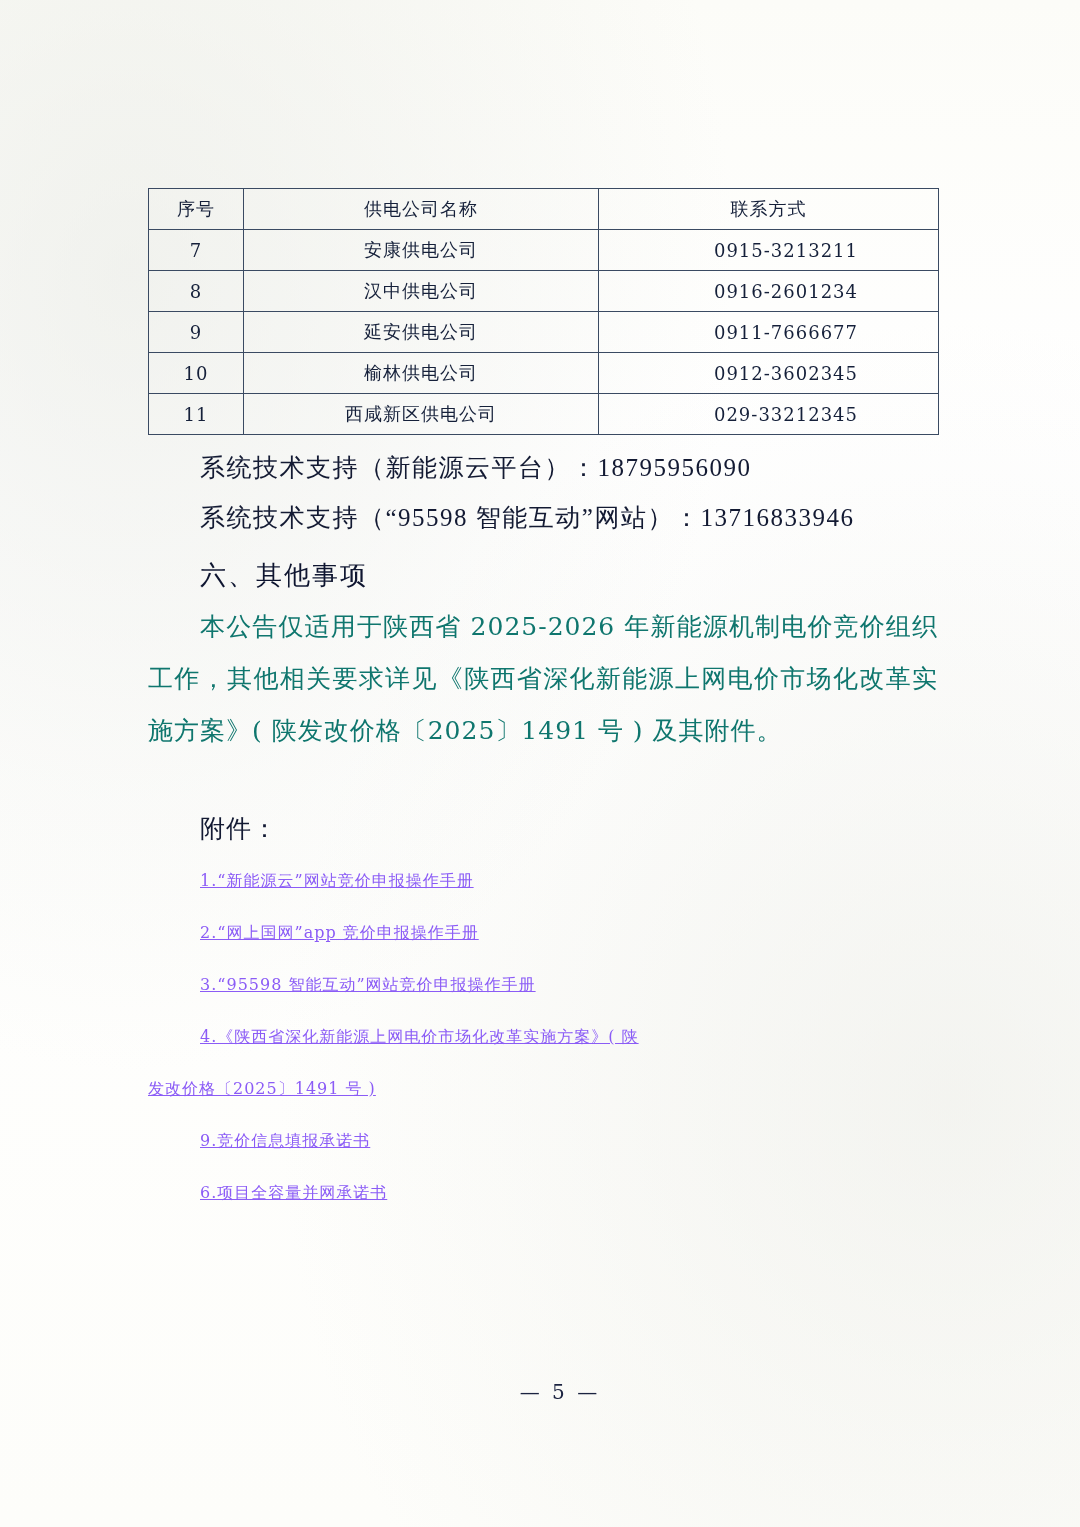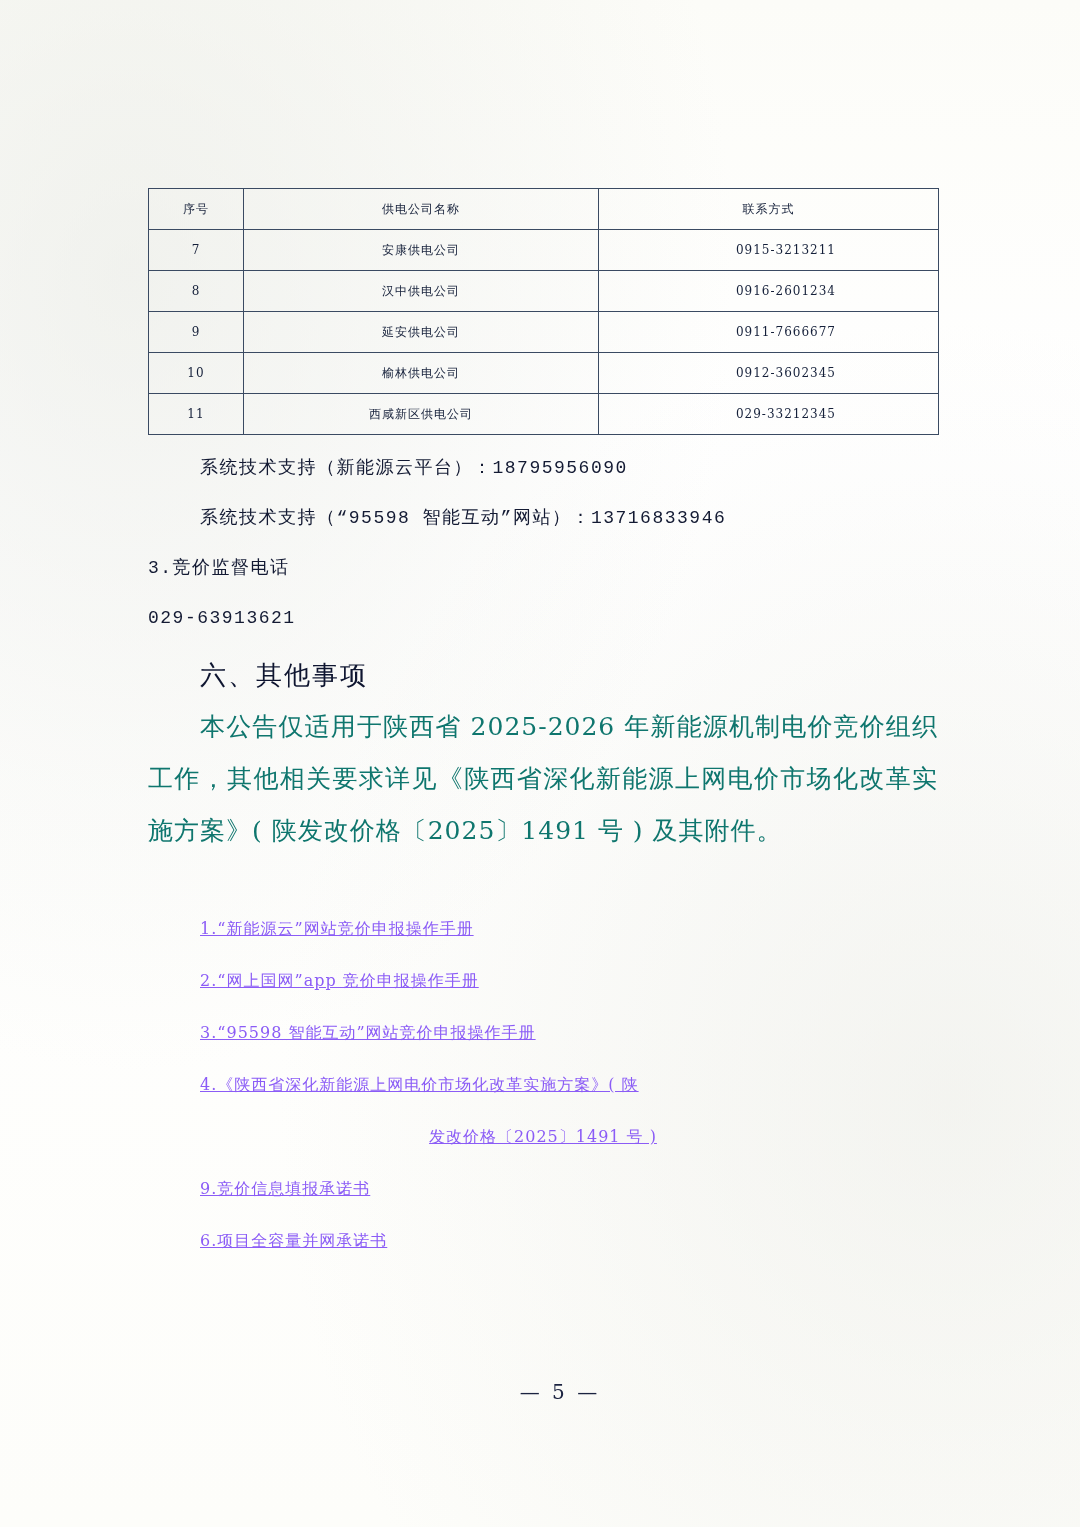--- a/index.html
+++ b/index.html
@@ -45,38 +45,38 @@
     border-collapse: collapse;
     width: 790px;
     margin-top: 188px;
     table-layout: fixed;
   }
   table.contact-table td, table.contact-table th {
     border: 1px solid #3a4a62;
     font-weight: normal;
     text-align: center;
     font-family: "DejaVu Serif", "Liberation Serif", serif;
-    font-size: 12px;
+    font-size: 18px;
     color: #15203a;
     height: 38px;
     letter-spacing: 1px;
   }
   table.contact-table col.c1 { width: 95px; }
   table.contact-table col.c2 { width: 355px; }
   table.contact-table col.c3 { width: 340px; }
   .tbl-num { font-size: 17px; }
   .tbl-phone { font-size: 17px; letter-spacing: 0.5px; padding-left: 36px; }
 
   
   .para {
-    font-size: 18px;
+    font-size: 25px;
     line-height: 50px;
     color: #131a33;
     letter-spacing: 1.5px;
-    font-family: Liberation Mono, monospace;
+    font-family: Liberation Serif, serif;
     white-space: nowrap;
   }
   .para.indent { text-indent: 52px; }
   .blk { margin-top: 8px; }
   .heading {
     font-size: 26px;
     line-height: 52px;
     font-weight: normal;
     letter-spacing: 2px;
     color: #0e1530;
@@ -95,21 +95,20 @@
   .list-item {
     font-size: 16px;
     line-height: 52px;
     letter-spacing: 1px;
     text-indent: 52px;
     color: #8b5cf6;
     text-decoration: underline;
   }
   .list-item.cont {
     text-indent: 0;
-    text-align: center;
   }
   .attach-label {
     font-size: 25px;
     line-height: 52px;
     letter-spacing: 1px;
     text-indent: 52px;
     color: #131a33;
   }
   .page-number {
     position: absolute;
@@ -170,30 +169,27 @@
           <td class="tbl-phone">029-33212345</td>
         </tr>
       </tbody>
     </table>
 
     <div class="blk">
       <div class="para indent">系统技术支持（新能源云平台）：18795956090</div>
       <div class="para indent">系统技术支持（“95598 智能互动”网站）：13716833946</div>
     </div>
 
-    <div>
-      <div class="para">3.竞价监督电话</div>
-      <div class="para">029-63913621</div>
-    </div>
 
     <div class="heading">六、其他事项</div>
     <div class="justified">本公告仅适用于陕西省 2025-2026 年新能源机制电价竞价组织工作，其他相关要求详见《陕西省深化新能源上网电价市场化改革实施方案》( 陕发改价格〔2025〕1491 号 ) 及其附件。</div>
 
     <div class="spacer-lg"></div>
 
+    <div class="attach-label">附件：</div>
     <div>
       <div class="list-item">1.“新能源云”网站竞价申报操作手册</div>
       <div class="list-item">2.“网上国网”app 竞价申报操作手册</div>
       <div class="list-item">3.“95598 智能互动”网站竞价申报操作手册</div>
       <div class="list-item">4.《陕西省深化新能源上网电价市场化改革实施方案》( 陕</div>
       <div class="list-item cont">发改价格〔2025〕1491 号 )</div>
       <div class="list-item">9.竞价信息填报承诺书</div>
       <div class="list-item">6.项目全容量并网承诺书</div>
     </div>
 

